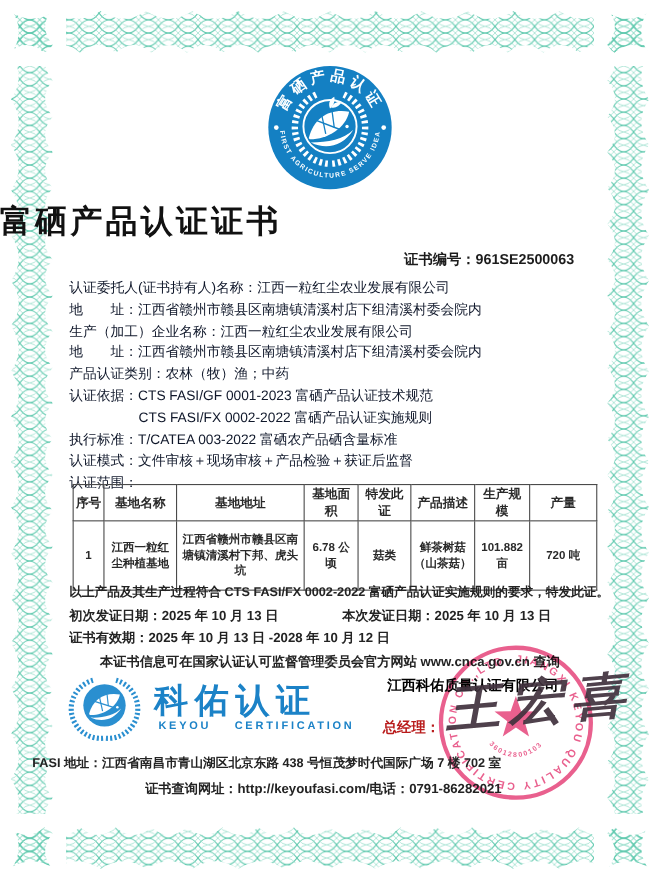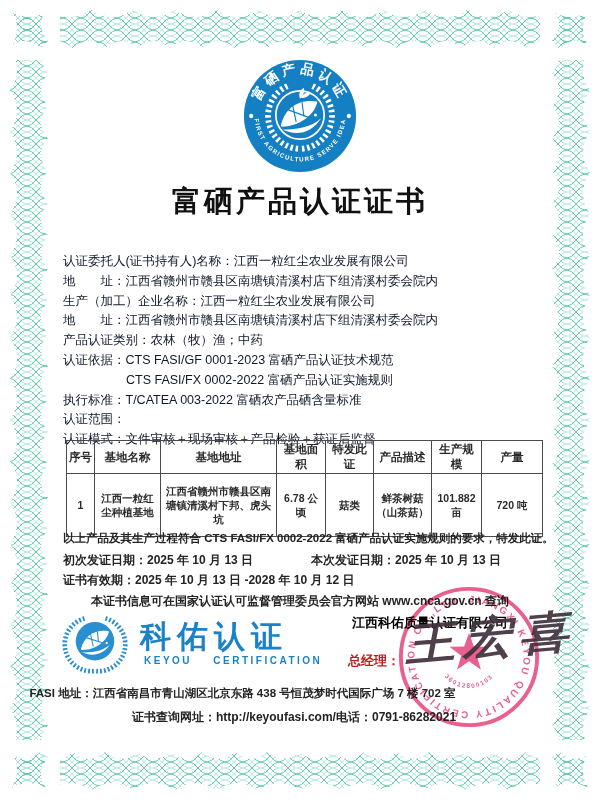--- a/index.html
+++ b/index.html
@@ -2,21 +2,21 @@
 <html><head>
 <meta charset="utf-8">
 <style>
   html,body{margin:0;padding:0;background:#fff;}
   .page{position:relative;width:600px;height:800px;background:#fff;overflow:hidden;
         font-family:"Liberation Sans","DejaVu Sans",sans-serif;color:#232323;}
   #border-svg{position:absolute;left:0;top:0;z-index:0;}
   .content{position:absolute;left:0;top:0;width:600px;height:800px;z-index:1;}
 
   .cert-logo{position:absolute;left:242px;top:58px;}
-  .title{position:absolute;left:0;top:182px;width:600px;text-align:center;
+  .title{position:absolute;left:0;top:182px;width:600px;text-align:left;
          font-size:29px;font-weight:bold;letter-spacing:3px;color:#111;}
   .cert-no{position:absolute;right:78px;top:227px;font-size:13px;font-weight:bold;color:#1c1c1c;}
 
   .info{position:absolute;left:63px;top:252px;width:485px;}
   .info .line{font-size:12.5px;font-weight:normal;line-height:19.8px;white-space:nowrap;color:#0f172a;}
   .info .indent{padding-left:63px;}
 
   table.scope{position:absolute;left:66px;top:440px;border-collapse:collapse;table-layout:fixed;width:476px;}
   table.scope th,table.scope td{border:1px solid #4a4a4a;text-align:center;vertical-align:middle;
         font-weight:bold;color:#2a2a2a;padding:1px 2px;}
@@ -97,32 +97,33 @@
         <path d="M52,47 L56,66" stroke="#1480c3" stroke-width="1.2"></path>
         <path d="M62,45 L64,60" stroke="#1480c3" stroke-width="1.2"></path>
         <path d="M42,74 C56,81 72,78 82,62 C73,71 58,74 42,74 Z" fill="#fff"></path>
         <circle cx="76" cy="59" r="1.6" fill="#fff"></circle>
         <path d="M60,42 C58,37 60,33 64,31 C65,35 63,40 60,42 Z" fill="#fff"></path>
         <path d="M61,41 C63,37 67,35 71,36 C69,40 65,42 61,41 Z" fill="#fff"></path>
       </g>
     </svg>
 
     <div class="title">富硒产品认证证书</div>
+    <div class="cert-no">证书编号：961SE2500063</div>
 
     <div class="info">
       <div class="line">认证委托人(证书持有人)名称：江西一粒红尘农业发展有限公司</div>
       <div class="line">地　　址：江西省赣州市赣县区南塘镇清溪村店下组清溪村委会院内</div>
       <div class="line">生产（加工）企业名称：江西一粒红尘农业发展有限公司</div>
       <div class="line">地　　址：江西省赣州市赣县区南塘镇清溪村店下组清溪村委会院内</div>
       <div class="line">产品认证类别：农林（牧）渔；中药</div>
       <div class="line">认证依据：CTS FASI/GF 0001-2023 富硒产品认证技术规范</div>
       <div class="line indent">CTS FASI/FX 0002-2022 富硒产品认证实施规则</div>
       <div class="line">执行标准：T/CATEA 003-2022 富硒农产品硒含量标准</div>
+      <div class="line">认证模式：文件审核＋现场审核＋产品检验＋获证后监督</div>
       <div class="line">认证范围：</div>
-      <div class="line">认证模式：文件审核＋现场审核＋产品检验＋获证后监督</div>
     </div>
 
     <table class="scope">
       <colgroup>
         <col style="width:28px">
           <col style="width:66px">
           <col style="width:116px">
           <col style="width:49px">
         <col style="width:48px">
           <col style="width:58px">

